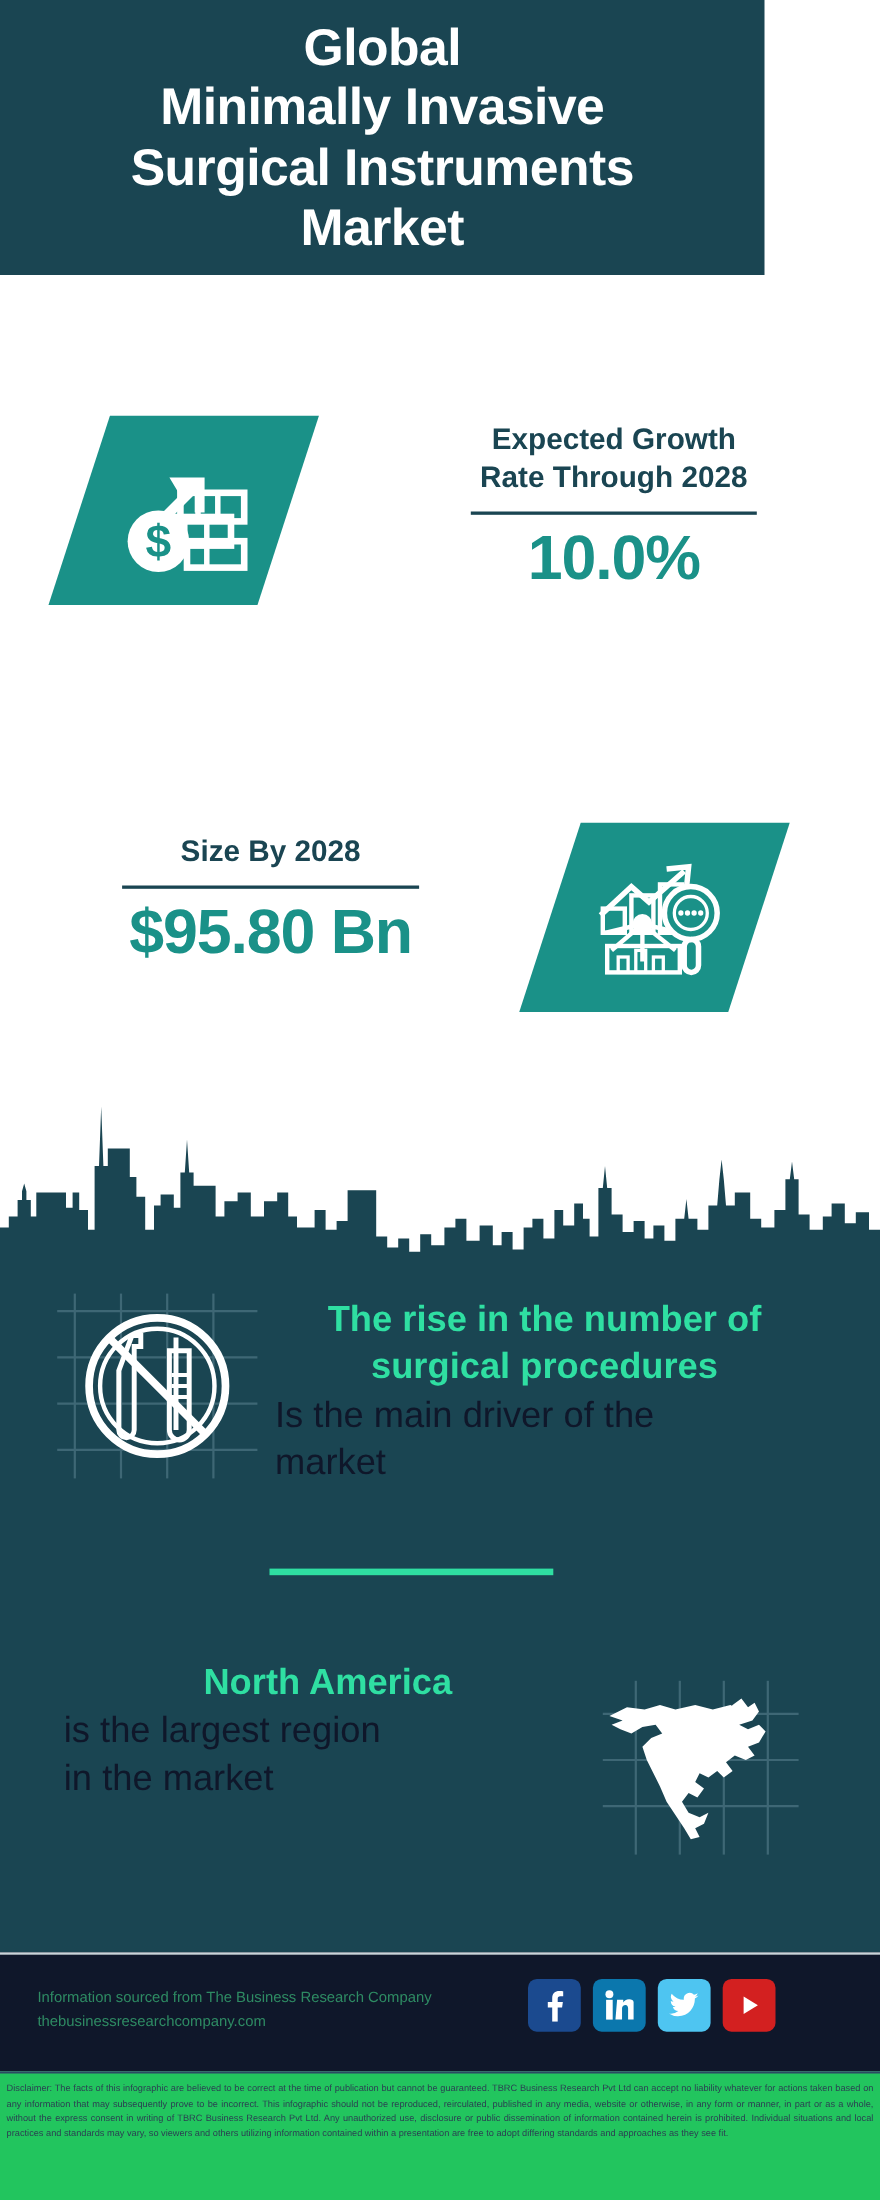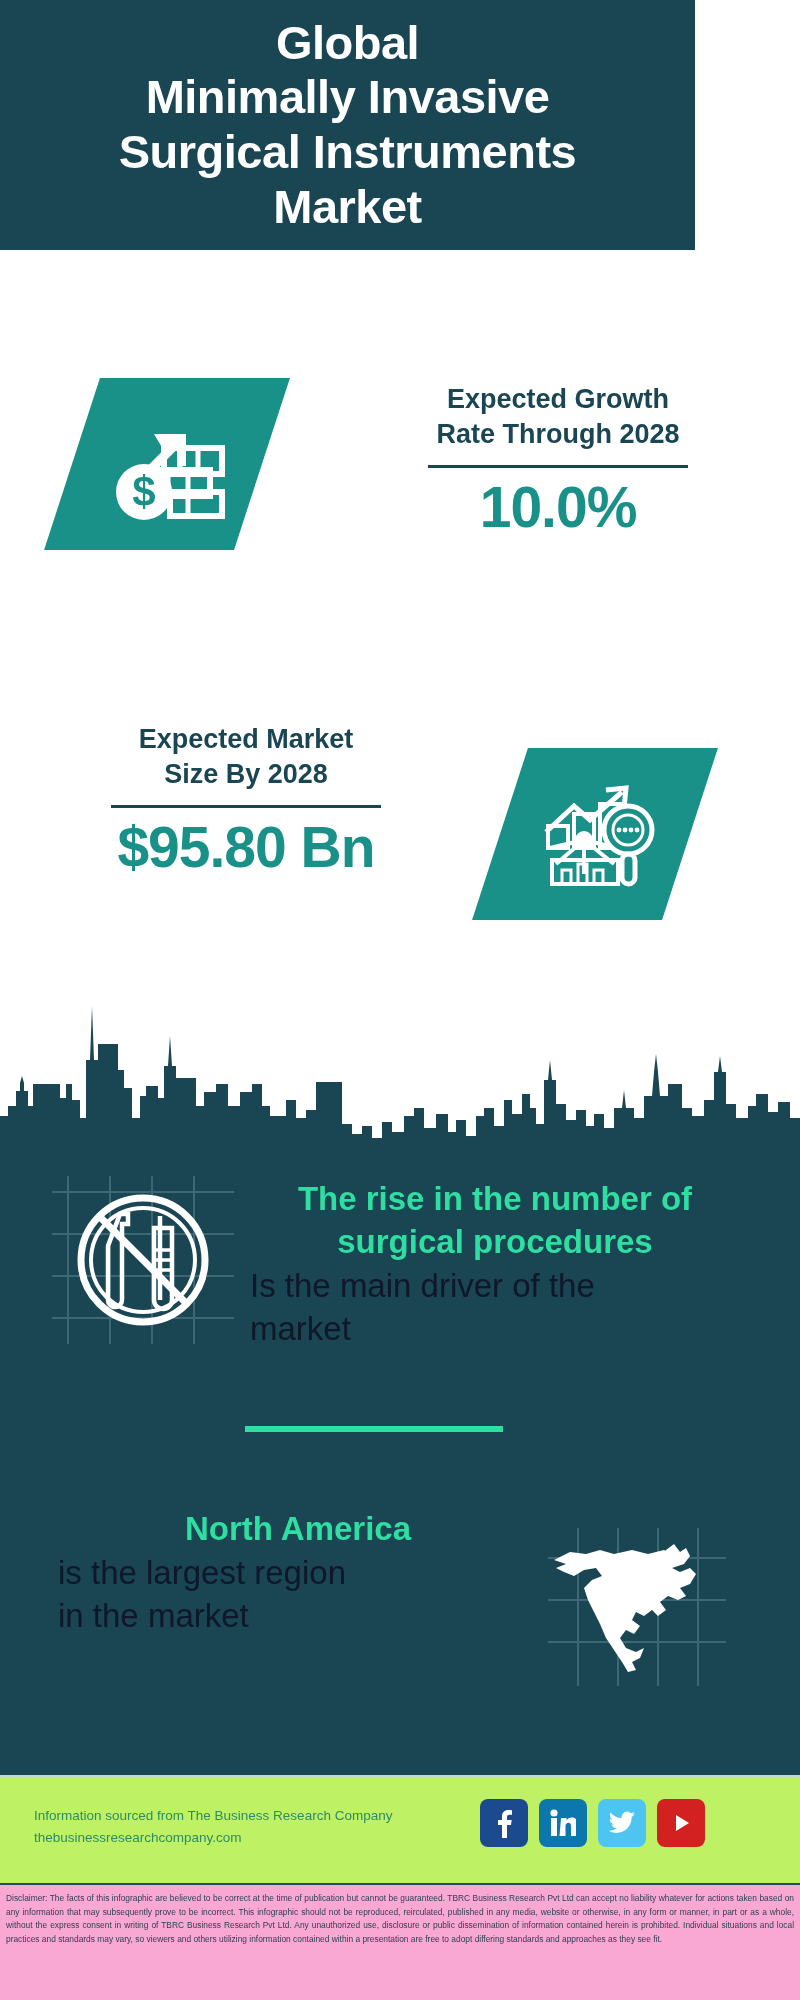--- a/index.html
+++ b/index.html
@@ -99,21 +99,21 @@
     position:absolute; left:245px; top:1426px; width:258px; height:6px;
     background:#2fdfa2;
   }
 
   .region-text { position:absolute; left:58px; top:1508px; width:480px; }
   .region-icon { position:absolute; left:540px; top:1500px; width:200px; height:190px; }
 
   
   .footer {
     position:absolute; left:0; top:1775px; width:800px; height:108px;
-    background:#bef264;
+    background:#0f172a;
     border-top:2px solid #c9d4d9;
   }
   .footer-text {
     position:absolute; left:34px; top:28px; width:470px;
     color:#2e8b63;
     font-size:13.5px;
     line-height:1.65;
   }
   .socials { position:absolute; left:480px; top:22px; display:flex; gap:11px; }
   .social {
@@ -121,21 +121,21 @@
     display:flex; align-items:center; justify-content:center;
   }
   .s-fb { background:#1b4a8f; }
   .s-li { background:#0b77ad; }
   .s-tw { background:#4ec5f1; }
   .s-yt { background:#d32020; }
 
   
   .disclaimer {
     position:absolute; left:0; top:1883px; width:800px; height:117px;
-    background:#f9a8d4;
+    background:#22c55e;
     border-top:2.5px solid #2b4a63;
     padding:7px 6px 0 6px;
   }
   .disclaimer p {
     color:#2b3f52;
     font-size:8.4px;
     line-height:1.62;
     text-align:justify;
     font-family:"Liberation Sans", sans-serif;
   }
@@ -180,21 +180,21 @@
     <div class="stat-title">
       <span>Expected Growth</span><br>
       <span>Rate Through 2028</span>
     </div>
     <div class="stat-rule"></div>
     <div class="stat-value">10.0%</div>
   </div>
 
   <div class="size-text">
     <div class="stat-title">
-      <span>Expected Market</span><br>
+      <br>
       <span>Size By 2028</span>
     </div>
     <div class="stat-rule"></div>
     <div class="stat-value">$95.80 Bn</div>
   </div>
 
   <div class="tile size-icon">
     <svg width="130" height="120" viewBox="0 0 130 120">
 
       <path d="M16 58 L44 32 L60 46 L92 18" stroke="#fff" stroke-width="5" fill="none"></path>

